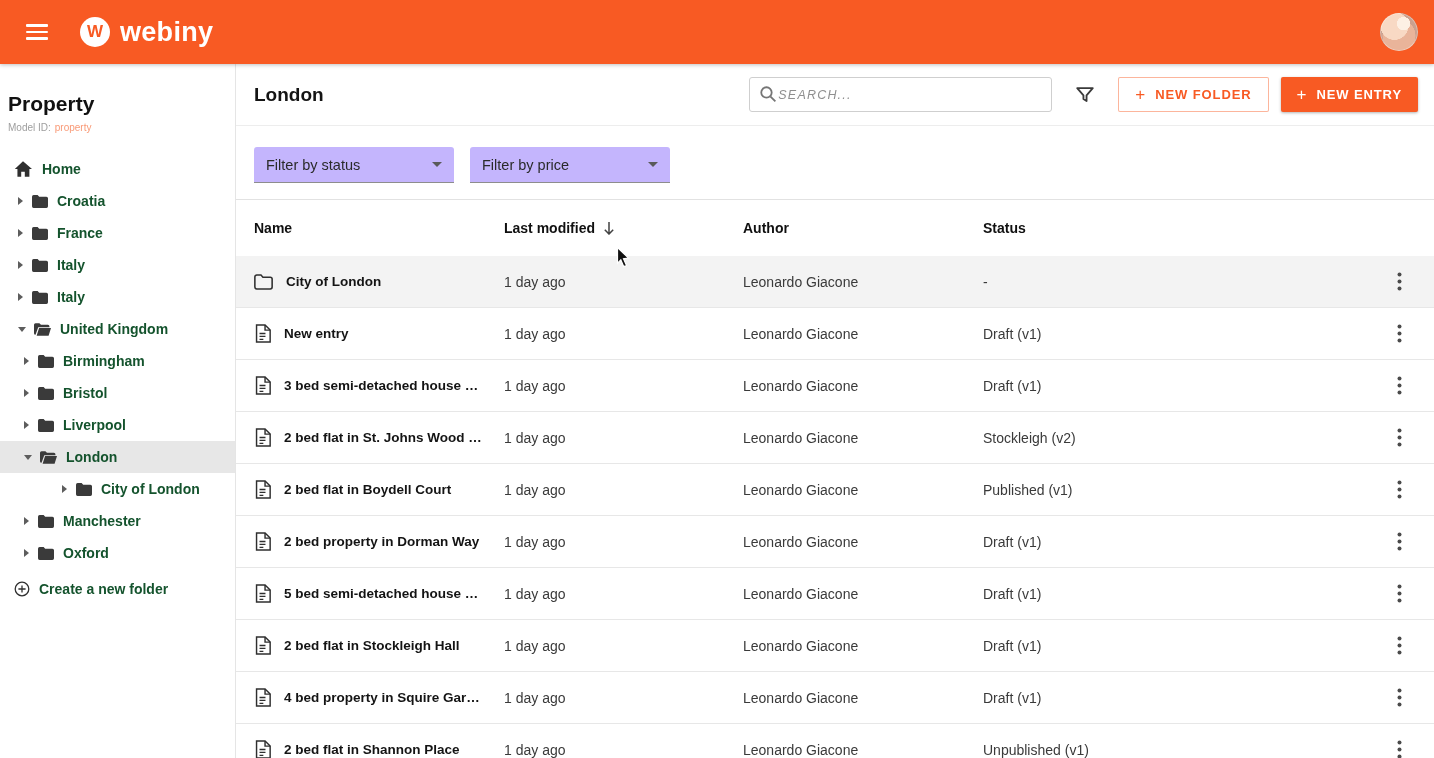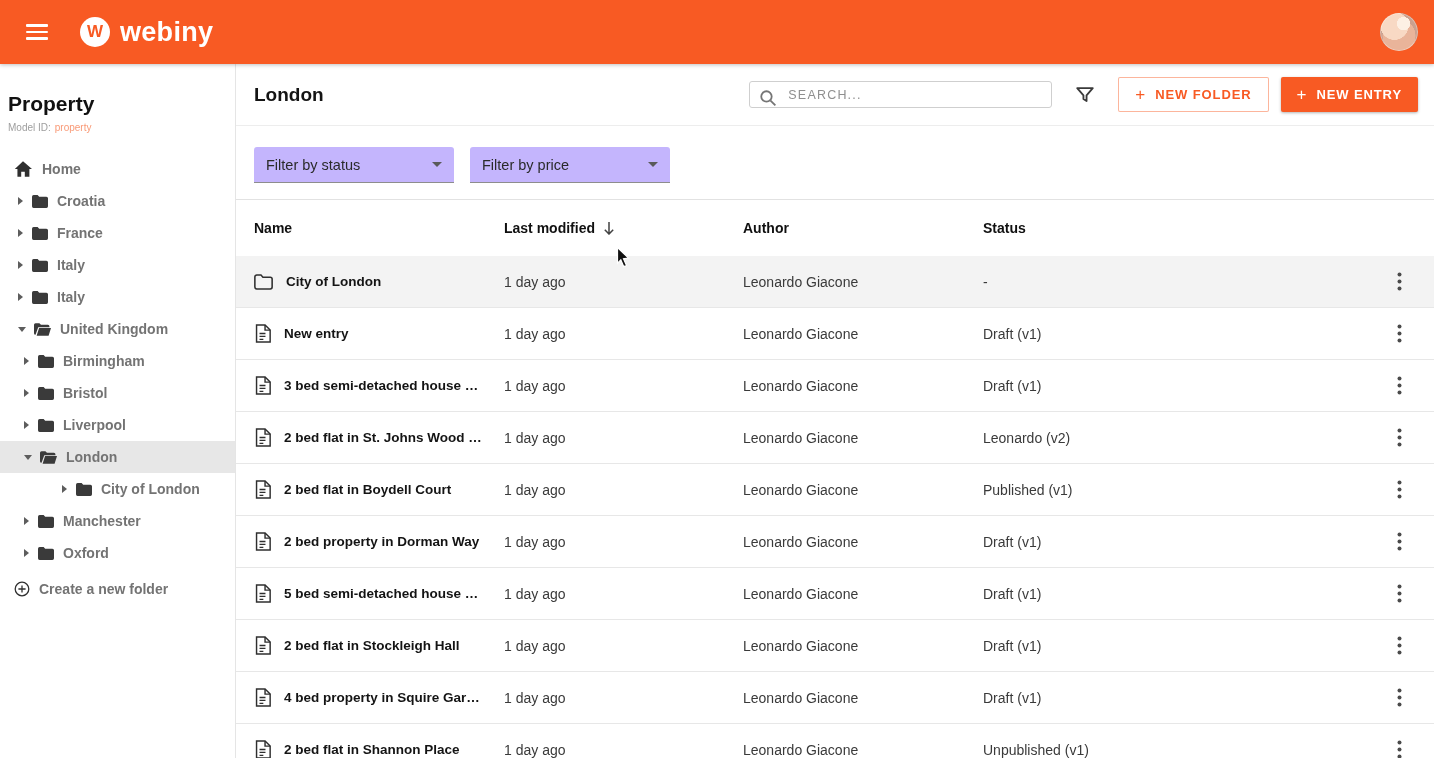--- a/index.html
+++ b/index.html
@@ -32,39 +32,39 @@
   
   .sidebar{width:236px;flex:none;border-right:1px solid #e5e5e5;background:#fff;overflow:hidden;}
   .sb-head{padding:28px 8px 0 8px;}
   .sb-head h1{font-size:21px;font-weight:700;color:#111;}
   .model-id{margin-top:6px;font-size:10px;color:#9e9e9e;}
   .model-id-value{color:var(--accent-light);margin-left:4px;cursor:pointer;}
   .tree{margin-top:20px;}
   .tree-item{display:flex;align-items:center;height:32px;cursor:pointer;font-size:14px;color:#2c2c2c;}
   .tree-item.home{padding-left:14px;}
   .tree-item.create{padding-left:14px;margin-top:4px;}
-  .tree-label{font-weight:700;color:#737373;white-space:nowrap;}
+  .tree-label{font-weight:700;color:#14532d;white-space:nowrap;}
   .lvl1{padding-left:18px;}
   .lvl2{padding-left:24px;}
   .lvl3{padding-left:62px;}
   .tree-item.selected{background:#e7e7e7;}
   .caret{display:inline-block;width:0;height:0;border-top:4px solid transparent;border-bottom:4px solid transparent;border-left:5px solid #5d5d5d;margin-right:9px;flex:none;}
   .caret.open{border-left:4px solid transparent;border-right:4px solid transparent;border-top:5px solid #5d5d5d;border-bottom:0;margin-right:8px;}
   .tree-ico{display:inline-flex;margin-right:9px;flex:none;align-items:center;}
   .home-ico{display:inline-flex;margin-right:10px;}
   .plus-ico{display:inline-flex;margin-right:9px;}
 
   
   .main{flex:1;display:flex;flex-direction:column;overflow:hidden;background:#fff;}
   .main-head{height:62px;flex:none;display:flex;align-items:center;justify-content:space-between;padding:0 16px 0 18px;border-bottom:1px solid #ededed;}
   .main-head h2{font-size:19px;font-weight:700;color:#141414;}
   .head-actions{display:flex;align-items:center;gap:12px;}
   .search{position:relative;display:inline-flex;align-items:center;}
   .search-ico{position:absolute;left:10px;top:8px;}
-  .search input{width:303px;height:27px;border:1px solid #cfcfcf;border-radius:3px;background:#fff;padding:0 10px 0 38px;font-family:"Liberation Sans",sans-serif;font-size:12.5px;letter-spacing:1px;color:#444;outline:none;}
+  .search input{width:303px;height:35px;border:1px solid #cfcfcf;border-radius:3px;background:#fff;padding:0 10px 0 28px;font-family:"Liberation Sans",sans-serif;font-size:12.5px;letter-spacing:1px;color:#444;outline:none;font-style:italic;}
   .search input::placeholder{color:#8f8f8f;letter-spacing:1.2px;}
   .icon-btn{background:none;border:none;cursor:pointer;display:inline-flex;padding:4px;margin:0 6px;}
   .btn{height:35px;border-radius:2px;font-family:"Liberation Sans",sans-serif;font-size:13px;font-weight:700;letter-spacing:.9px;display:inline-flex;align-items:center;gap:9px;padding:0 16px;cursor:pointer;}
   .btn .plus{font-size:17px;font-weight:400;line-height:1;margin-top:-1px;}
   .btn.outline{color:var(--accent);background:#fff;border:1px solid rgba(248,90,35,.45);}
   .btn.solid{color:#fff;background:var(--accent);border:none;box-shadow:0 1px 3px rgba(0,0,0,.3);}
 
   .filters{display:flex;gap:16px;padding:21px 18px 16px 18px;border-bottom:1px solid #e2e2e2;flex:none;}
   .select{width:200px;height:36px;background:#c4b5fd;border-bottom:1px solid #8d8d8d;border-radius:3px 3px 0 0;display:flex;align-items:center;justify-content:space-between;padding:0 12px;font-size:14.5px;color:#2a2a2a;cursor:pointer;}
   .sel-caret{width:0;height:0;border-left:5px solid transparent;border-right:5px solid transparent;border-top:5px solid #5a5a5a;}
@@ -377,21 +377,21 @@
                 <svg width="17" height="19" viewBox="0 0 20 22" fill="none" stroke="#2f2f2f" stroke-width="1.7">
                   <path d="M3 1h10l6 6v14H3z"></path>
                   <path d="M13 1v6h6"></path>
                   <path d="M6.5 11h7M6.5 14.5h7M6.5 18h4.5" stroke-width="1.5"></path>
                 </svg>
               </span>
               <span class="row-name">2 bed flat in St. Johns Wood …</span>
             </div>
             <div class="cell">1 day ago</div>
             <div class="cell">Leonardo Giacone</div>
-            <div class="cell">Leonardo (v2)</div>
+            <div class="cell">Stockleigh (v2)</div>
             <div class="cell kebab-cell">
               <button class="kebab">
                 <svg width="5" height="19" viewBox="0 0 5 19" fill="#4a4a4a">
                   <circle cx="2.5" cy="2.5" r="2"></circle>
                   <circle cx="2.5" cy="9.5" r="2"></circle>
                   <circle cx="2.5" cy="16.5" r="2"></circle>
                 </svg>
               </button>
             </div>
           </div>

